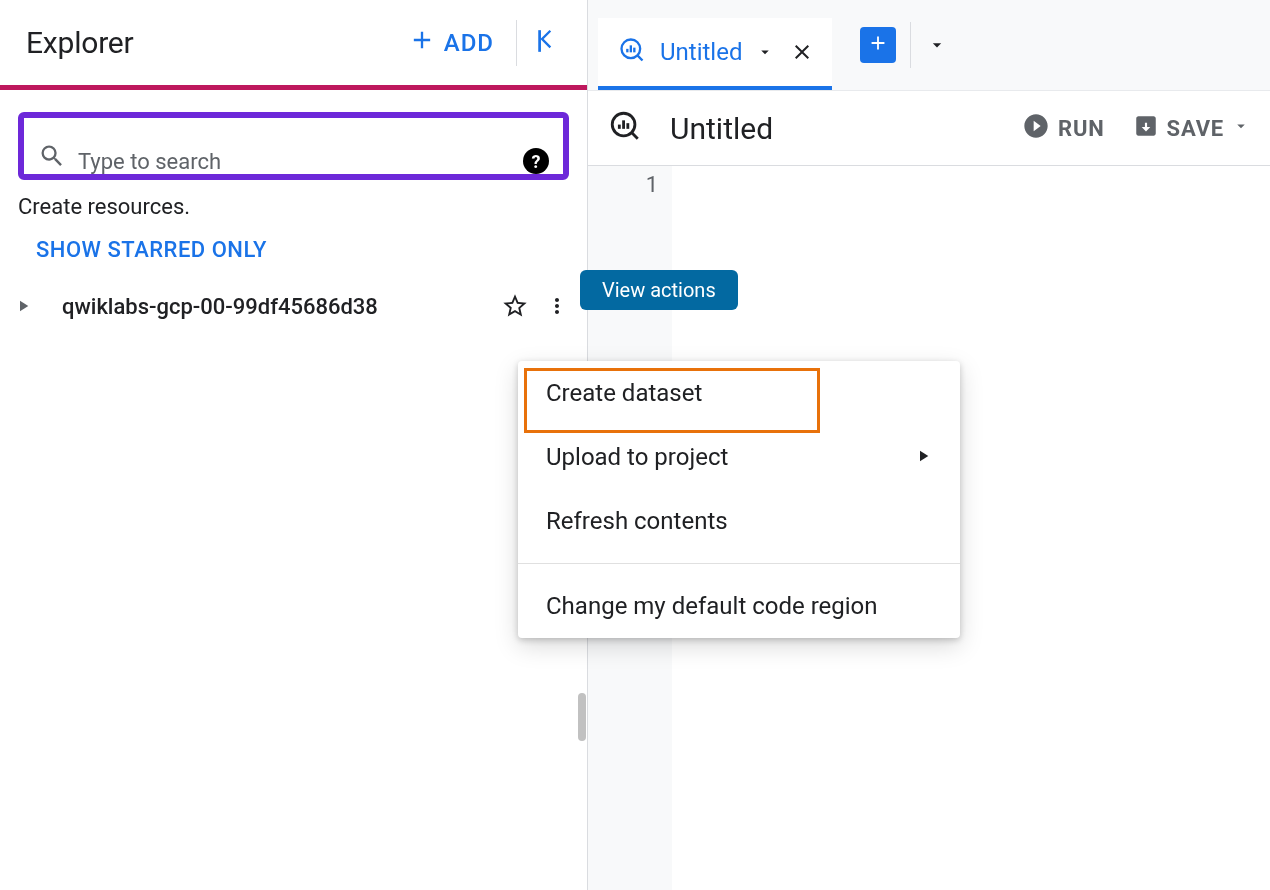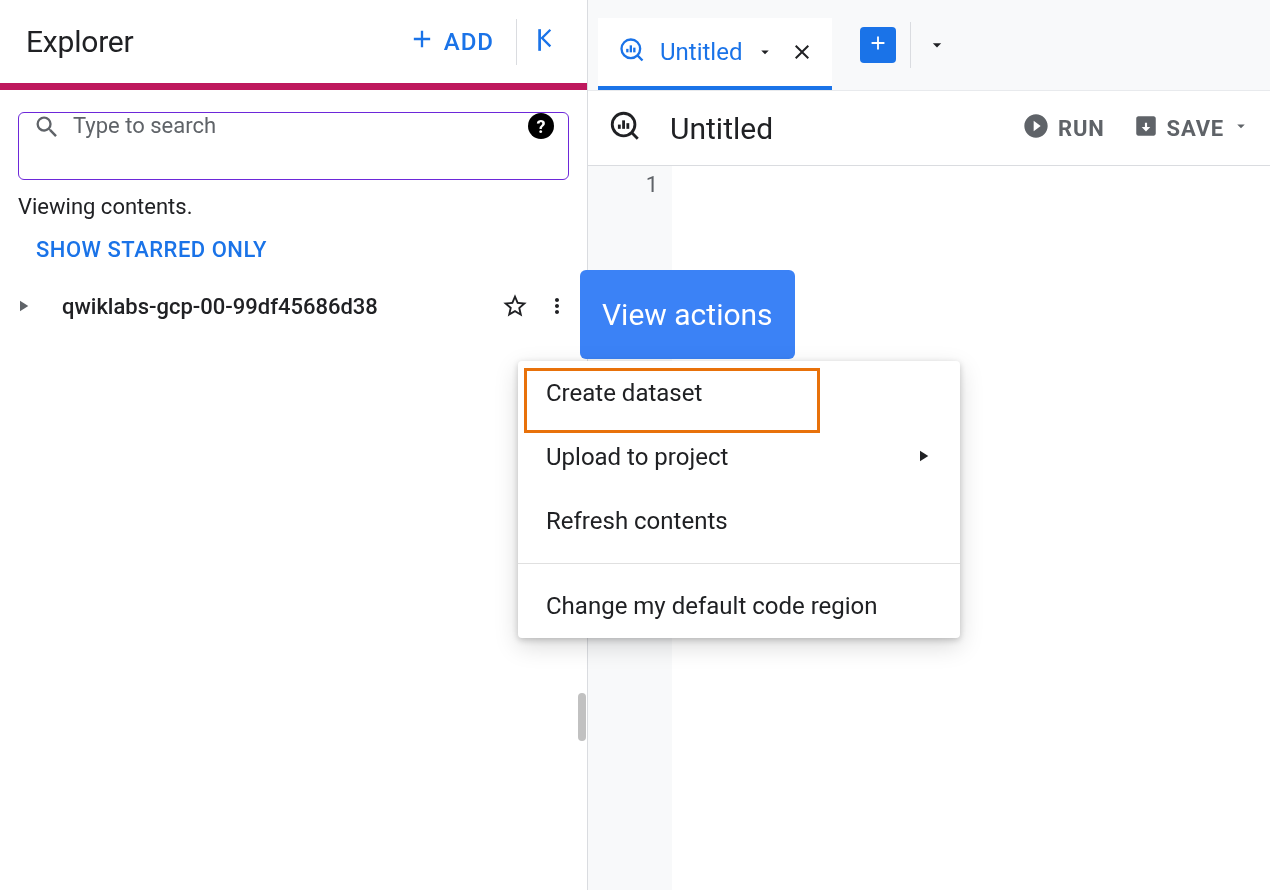--- a/index.html
+++ b/index.html
@@ -26,21 +26,21 @@
       height: 100%;
       border-right: 1px solid #dadce0;
       position: relative;
     }
     .explorer-header {
       display: flex;
       align-items: center;
       justify-content: space-between;
       height: 90px;
       padding: 0 18px 0 26px;
-      border-bottom: 7px solid #be185d;
+      border-bottom: 5px solid #be185d;
     }
     .explorer-title {
       font-size: 30px;
       color: #202124;
       letter-spacing: -0.2px;
     }
     .explorer-actions {
       display: flex;
       align-items: center;
       gap: 0;
@@ -76,22 +76,22 @@
     }
     .collapse-button svg {
       width: 26px;
       height: 26px;
     }
     .search-wrap {
       padding: 22px 18px 8px 18px;
     }
     .search-box {
       display: flex;
-      align-items: flex-start;
-      border: 1px solid #6d28d9;
+      align-items: flex-end;
+      border: 6px solid #6d28d9;
       border-radius: 6px;
       height: 68px;
       padding: 0 14px;
       gap: 12px;
     }
     .search-icon {
       color: #5f6368;
     }
     .search-input {
       flex: 1;
@@ -293,24 +293,24 @@
       padding: 6px 14px 0 0;
       font-size: 22px;
       color: #5f6368;
       font-family: 'Roboto Mono', monospace;
     }
     
     .tooltip {
       position: absolute;
       left: 580px;
       top: 270px;
-      background: #3b82f6;
+      background: #0369a1;
       color: #fff;
-      font-size: 30px;
-      padding: 27px 22px;
+      font-size: 20px;
+      padding: 8px 22px;
       border-radius: 6px;
     }
     
     .context-menu {
       position: absolute;
       left: 518px;
       top: 361px;
       width: 442px;
       background: #fff;
       border-radius: 4px;
@@ -379,21 +379,21 @@
         <span class="search-icon">
           <svg width="28" height="28" viewBox="0 0 24 24" fill="currentColor">
               <path d="M15.5 14h-.79l-.28-.27A6.471 6.471 0 0 0 16 9.5 6.5 6.5 0 1 0 9.5 16c1.61 0 3.09-.59 4.23-1.57l.27.28v.79l5 4.99L20.49 19l-4.99-5zm-6 0C7.01 14 5 11.99 5 9.5S7.01 5 9.5 5 14 7.01 14 9.5 11.99 14 9.5 14z"></path>
             </svg>
         </span>
         <input class="search-input" type="text" placeholder="Type to search" style="">
         <div class="help-icon-circle">?</div>
       </div>
     </div>
 
-    <div class="viewing-text">Viewing contents.</div>
+    <div class="viewing-text">Create resources.</div>
     <div class="starred-link">SHOW STARRED ONLY</div>
 
     <div class="resource-row">
       <span class="expand-arrow">
         <svg width="18" height="18" viewBox="0 0 24 24" fill="currentColor">
             <path d="M8 5v14l11-7z"></path>
           </svg>
       </span>
       <span class="resource-name">qwiklabs-gcp-00-99df45686d38</span>
       <span class="star-icon">

